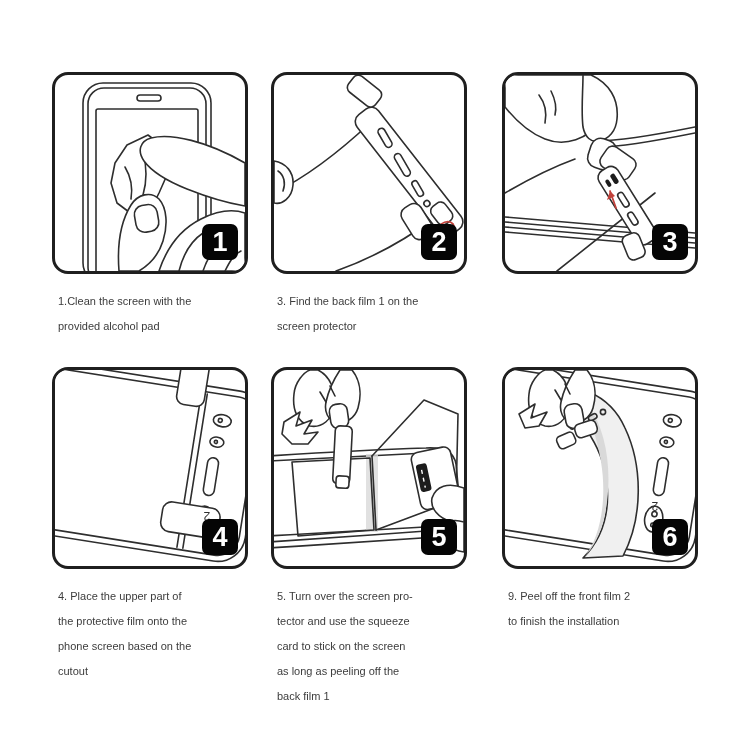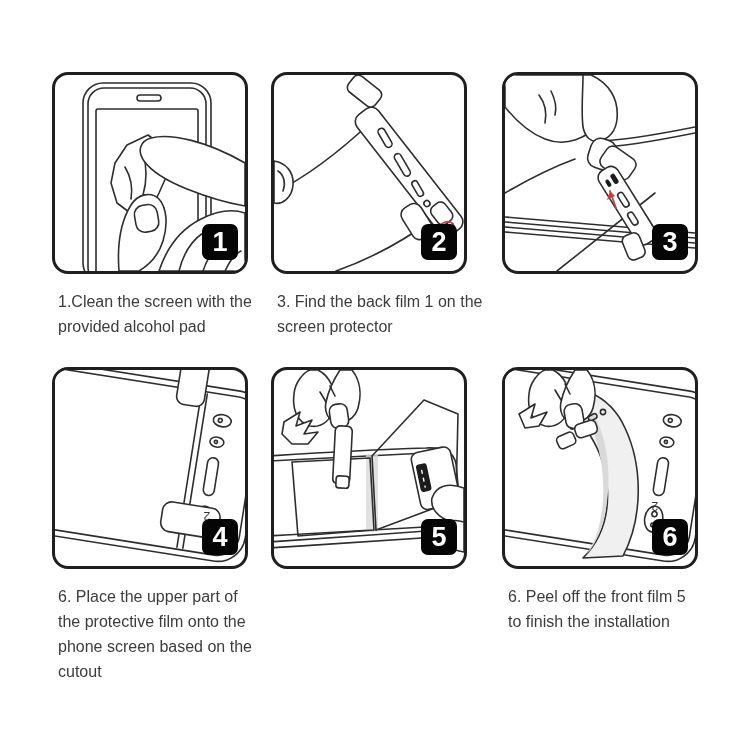--- a/index.html
+++ b/index.html
@@ -7,21 +7,21 @@
         font-family:"Liberation Sans", sans-serif;}
   .panel{position:absolute;width:220px;}
   .p1{left:52px;top:72px;}  .p2{left:271px;top:72px;}  .p3{left:502px;top:72px;}
   .p4{left:52px;top:367px;} .p5{left:271px;top:367px;} .p6{left:502px;top:367px;}
   .box{position:relative;width:190px;height:196px;border:3px solid #1f1f1f;border-radius:16px;
        background:#fff;overflow:hidden;}
   .box svg{position:absolute;left:0;top:0;}
   .badge{position:absolute;right:7px;bottom:11px;width:36px;height:36px;background:#050505;
          border-radius:7px;color:#fff;font-weight:bold;font-size:27px;line-height:36px;
          text-align:center;}
-  .caption{margin-top:15px;padding-left:6px;width:214px;font-size:16px;line-height:25px;
+  .caption{margin-top:15px;padding-left:6px;width:214px;font-size:11px;line-height:25px;
            color:#3c3c3c;white-space:pre-line;}
   
   .ln{fill:none;stroke:#2e2e2e;stroke-width:1.6px;stroke-linecap:round;stroke-linejoin:round;}
   .wh{fill:#ffffff;stroke:#2e2e2e;stroke-width:1.6px;stroke-linecap:round;stroke-linejoin:round;}
   .gy{fill:#f0f0f0;stroke:#2e2e2e;stroke-width:1.6px;stroke-linejoin:round;}
   .dk{fill:#1c1c1c;stroke:none;}
   .shade{fill:#d9d9d9;stroke:none;}
   .red-ln{fill:none;stroke:#c2423b;stroke-width:1.8px;stroke-linecap:round;}
   .red-fill{fill:#c2423b;stroke:none;}
   .tab2{font-size:12px;fill:#2e2e2e;font-family:"Liberation Sans",sans-serif;}
@@ -128,21 +128,21 @@
           <ellipse class="ln" cx="156" cy="140" rx="9" ry="13"></ellipse>
           <circle class="ln" cx="156" cy="135" r="2.6"></circle>
           <circle class="ln" cx="156" cy="146" r="2"></circle>
           <rect class="wh" x="110" y="-18" width="28" height="48" rx="8"></rect>
           <rect class="wh" x="114" y="128" width="58" height="30" rx="9"></rect>
         </g>
         <text class="tab2" x="152" y="150" text-anchor="middle" transform="rotate(180 152 146)">2</text>
       </svg>
       <div class="badge">4</div>
     </div>
-    <div class="caption">6. Place the upper part of
+    <div class="caption">4. Place the upper part of
 the protective film onto the
 phone screen based on the
 cutout</div>
   </div>
 
   <div class="panel p5">
     <div class="box">
       <svg width="190" height="196" viewBox="0 0 190 196">
         <path class="wh" d="M-6,86 C40,83 120,79 152,78 C170,77 180,82 182,94 L186,136 C187,150 180,158 166,160 C110,164 30,170 -6,172 Z"></path>
         <path class="ln" d="M-6,91 L152,83"></path>
@@ -162,20 +162,25 @@
         <path class="wh" d="M44,0 C56,6 62,20 60,36 C58,50 48,58 36,56 C24,53 18,40 20,24 C21,12 30,2 36,0 Z"></path>
         <path class="wh" d="M78,0 C86,10 88,24 84,38 C81,48 72,54 62,52 C54,50 50,42 52,32 C55,18 62,6 66,0 Z"></path>
         <rect class="wh" x="56" y="34" width="18" height="24" rx="7" transform="rotate(-8 65 46)"></rect>
         <path class="ln" d="M46,22 L52,32 M56,16 L61,26"></path>
         <rect class="wh" x="60" y="56" width="17" height="58" rx="5" transform="rotate(3 68 85)"></rect>
         <rect class="wh" x="62" y="106" width="13" height="12" rx="3" transform="rotate(3 68 112)"></rect>
         <path class="wh" d="M10,52 L26,42 L22,56 L38,50 L30,64 L44,62 L34,74 L18,74 L8,64 Z"></path>
       </svg>
       <div class="badge">5</div>
     </div>
+    <div class="caption">5. Turn over the screen pro-
+tector and use the squeeze
+card to stick on the screen
+as long as peeling off the
+back film 1</div>
   </div>
 
   <div class="panel p6">
     <div class="box">
       <svg width="190" height="196" viewBox="0 0 190 196">
         <g transform="rotate(9 95 98)">
           <rect class="wh" x="-52" y="8" width="252" height="172" rx="28"></rect>
           <rect class="ln" x="-46" y="14" width="240" height="160" rx="22"></rect>
           <ellipse class="ln" cx="159" cy="40" rx="9" ry="6"></ellipse>
           <circle class="ln" cx="157" cy="40" r="2"></circle>
@@ -197,17 +202,17 @@
         <path class="wh" d="M48,0 C60,6 66,20 64,36 C62,50 52,58 40,56 C28,53 22,40 24,24 C25,12 34,2 40,0 Z"></path>
         <path class="wh" d="M82,0 C90,10 92,24 88,38 C85,48 76,54 66,52 C58,50 54,42 56,32 C59,18 66,6 70,0 Z"></path>
         <rect class="wh" x="60" y="34" width="18" height="24" rx="7" transform="rotate(-10 69 46)"></rect>
         <rect class="wh" x="70" y="52" width="22" height="14" rx="5" transform="rotate(-18 81 59)"></rect>
         <path class="ln" d="M50,20 L56,30 M60,14 L65,24"></path>
         <path class="wh" d="M14,44 L30,34 L26,48 L42,42 L34,56 L20,58 Z"></path>
         <text class="tab2" x="150" y="140" text-anchor="middle" transform="rotate(180 150 136)">2</text>
       </svg>
       <div class="badge">6</div>
     </div>
-    <div class="caption">6. Peel off the front film 5
+    <div class="caption">9. Peel off the front film 2
 to finish the installation</div>
   </div>
 
 </div>
 
 </body></html>

